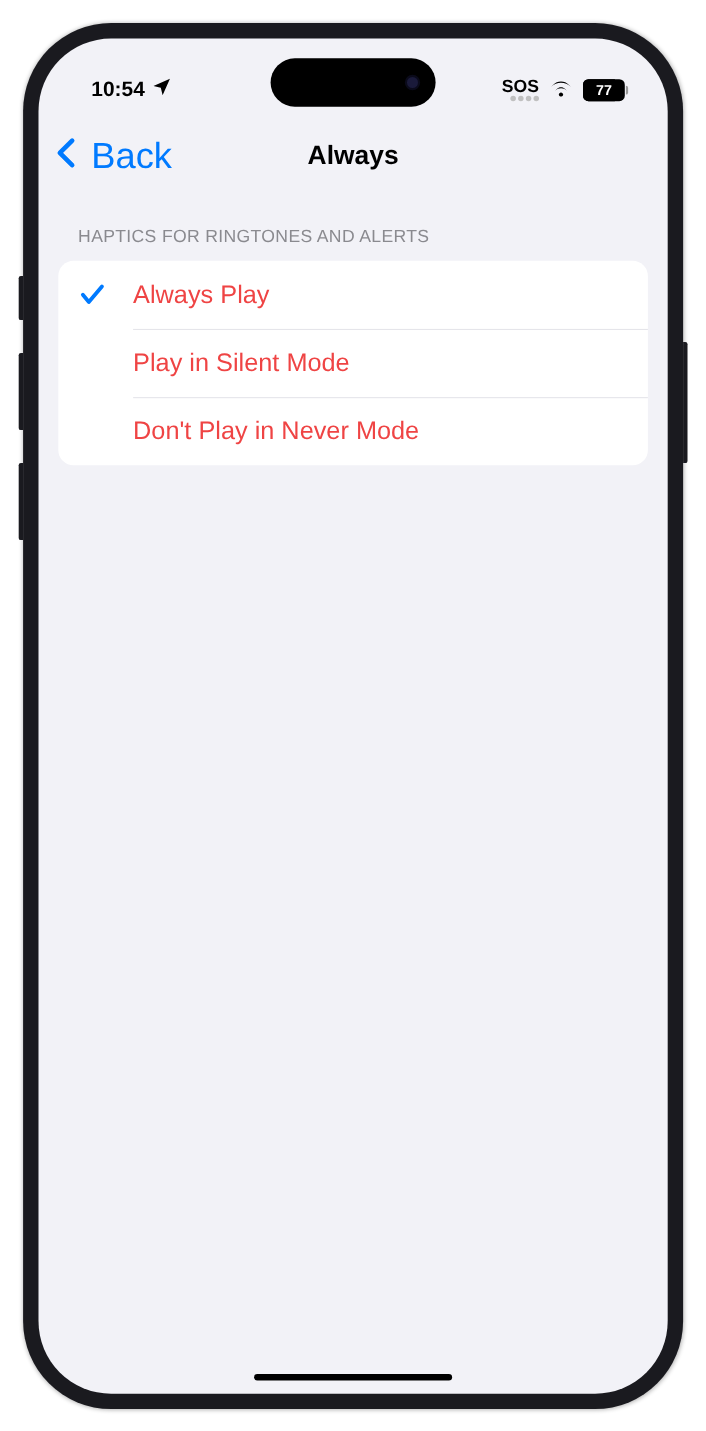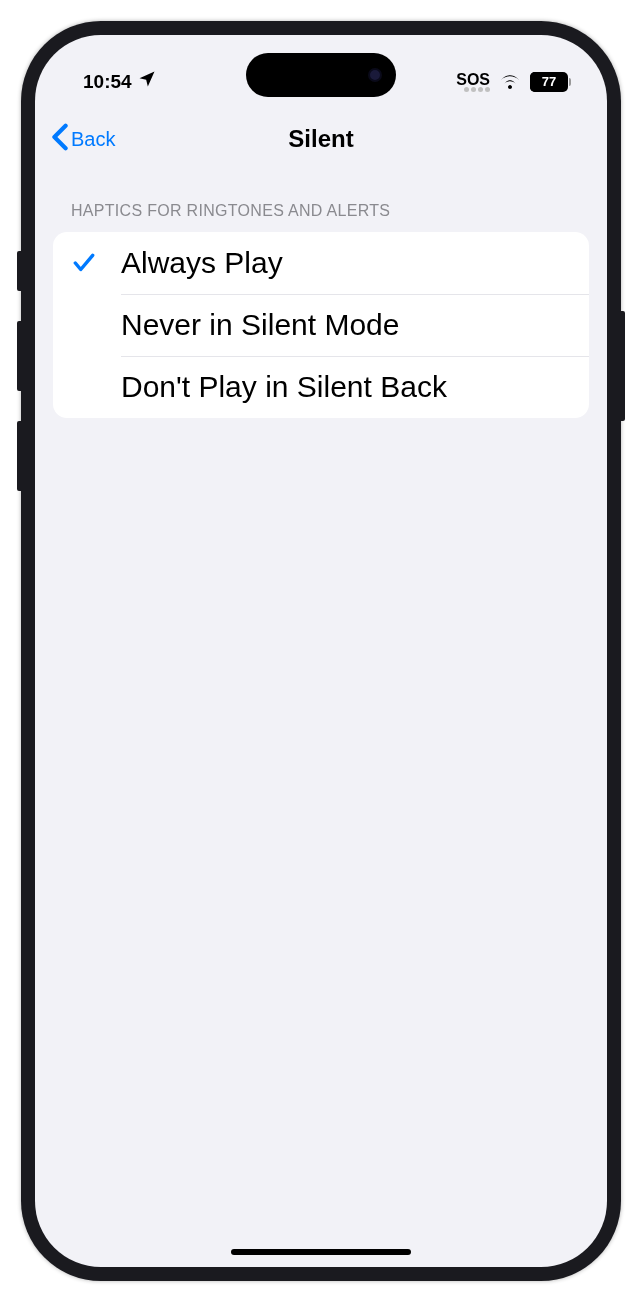--- a/index.html
+++ b/index.html
@@ -166,22 +166,22 @@
     .nav-bar {
       display: flex;
       align-items: center;
       padding: 18px 16px;
       position: relative;
     }
     .back-btn {
       display: flex;
       align-items: center;
       color: #007aff;
-      font-size: 20px;
-      gap: 2px;
+      font-size: 33px;
+      gap: 14px;
     }
     .back-chevron svg {
       width: 18px;
       height: 28px;
     }
     .nav-title {
       position: absolute;
       left: 50%;
       transform: translateX(-50%);
       font-size: 24px;
@@ -221,22 +221,22 @@
     .check-col {
       width: 50px;
       display: flex;
       align-items: center;
     }
     .check-col svg {
       width: 26px;
       height: 26px;
     }
     .row-label {
-      font-size: 30px;
-      color: #000000;
+      font-size: 23px;
+      color: #ef4444;
     }
     .highlighted {
       position: relative;
     }
     .highlight-ring {
       position: absolute;
       left: -6px;
       right: -6px;
       top: -2px;
       bottom: -2px;
@@ -315,44 +315,44 @@
 
     <div class="nav-bar">
       <div class="back-btn">
         <span class="back-chevron">
           <svg viewBox="0 0 12 20" fill="none" stroke="#007aff" stroke-width="3" stroke-linecap="round" stroke-linejoin="round">
               <path d="M10 2L2 10l8 8"></path>
             </svg>
         </span>
         <span>Back</span>
       </div>
-      <div class="nav-title">Silent</div>
+      <div class="nav-title">Always</div>
     </div>
 
     <div class="content">
       <div class="section-header">HAPTICS FOR RINGTONES AND ALERTS</div>
       <div class="list-group">
 
         <div class="list-row">
           <div class="check-col">
             <svg viewBox="0 0 24 24" fill="none" stroke="#007aff" stroke-width="3.2" stroke-linecap="round" stroke-linejoin="round">
                 <path d="M4 12l5 6L20 5"></path>
               </svg>
           </div>
           <div class="row-label">Always Play</div>
         </div>
 
         <div class="list-row">
           <div class="check-col"></div>
-          <div class="row-label">Never in Silent Mode</div>
+          <div class="row-label">Play in Silent Mode</div>
         </div>
 
         <div class="list-row">
           <div class="check-col"></div>
-          <div class="row-label">Don't Play in Silent Back</div>
+          <div class="row-label">Don't Play in Never Mode</div>
         </div>
 
 
       </div>
     </div>
 
     <div class="home-indicator"></div>
   </div>
 </div>
 

